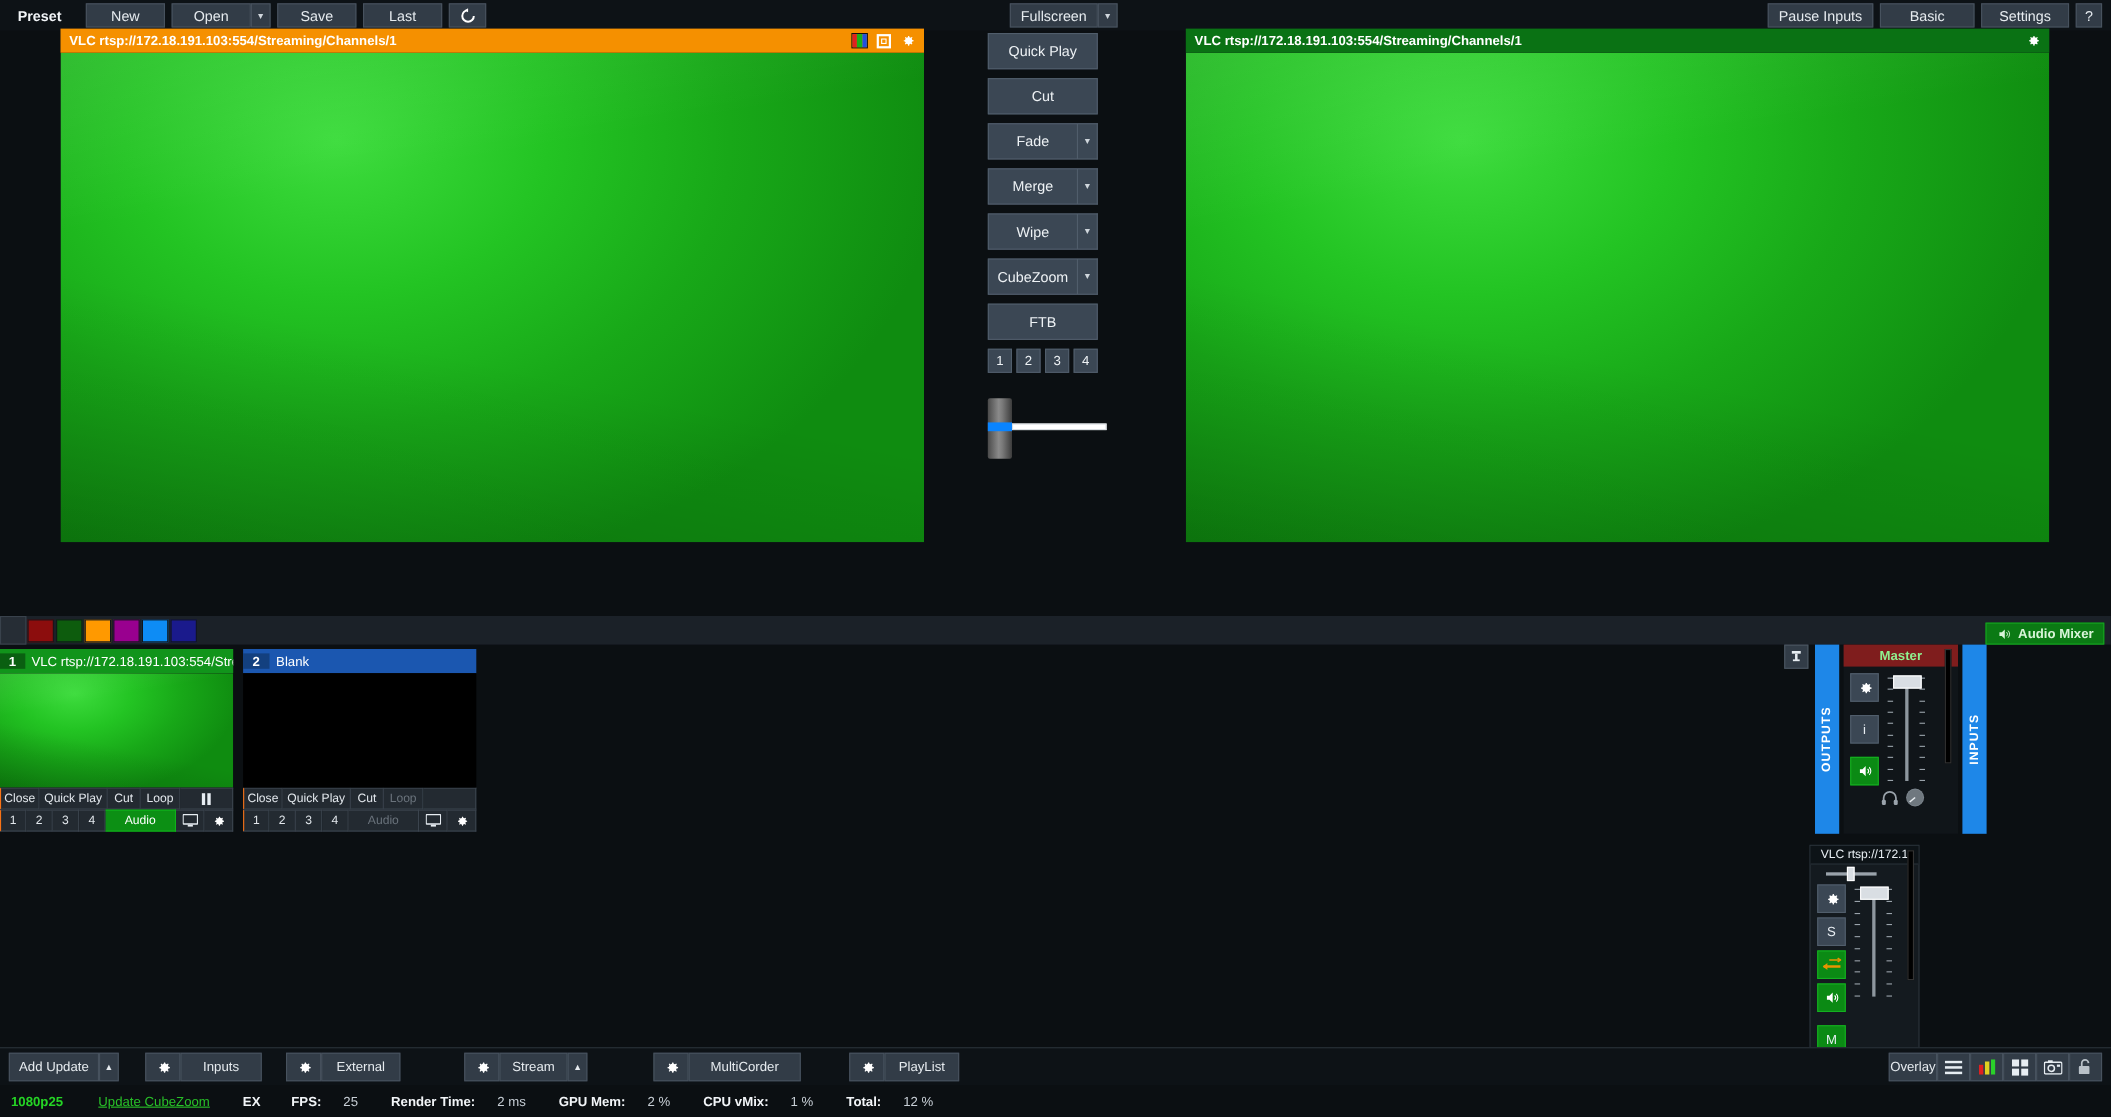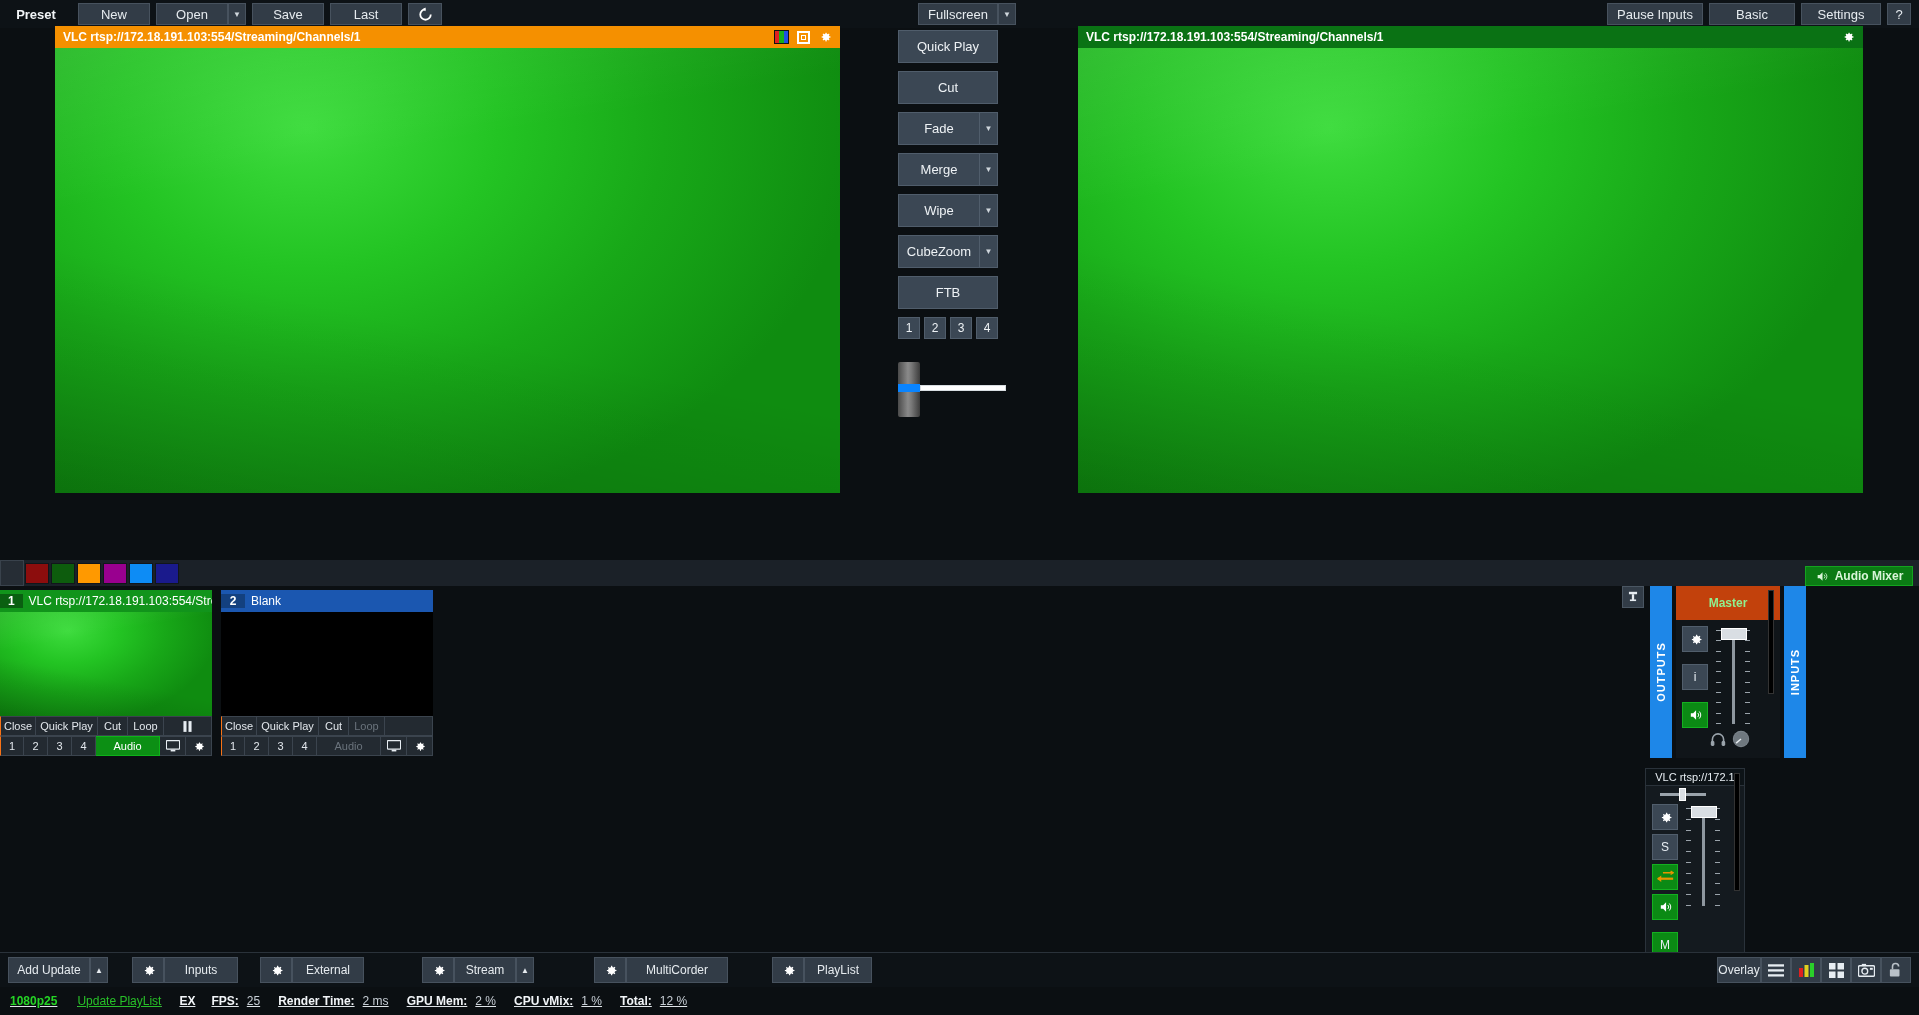--- a/index.html
+++ b/index.html
@@ -163,21 +163,21 @@
   .vstrip {
     position:absolute; width:22px; background:#1e87e8;
     color:#fff; font-size:11px; font-weight:bold; letter-spacing:1px;
     display:flex; align-items:center; justify-content:center;
   }
   .vstrip span { transform:rotate(-90deg); white-space:nowrap; }
   #outputs-strip { left:28px; top:2px; height:172px; }
   #inputs-strip { left:162px; top:2px; height:172px; }
   #master-col { position:absolute; left:54px; top:2px; width:104px; height:172px; background:#101519; }
   #master-head {
-    height:34px; background:#c2410c; color:#8ff08f; font-size:12px; font-weight:bold;
+    height:20px; background:#7f1d1d; color:#8ff08f; font-size:12px; font-weight:bold;
     display:flex;align-items:center;justify-content:center;
   }
   .mx-btn {
     width:26px; height:26px; background:#3b4754; border:1px solid #515e6c;
     display:flex;align-items:center;justify-content:center; color:#e8eef3; font-size:12px;
   }
   .mx-btn.green { background:#0b8a14; border-color:#14b020; }
   .fader-track {
     position:relative; width:34px; height:100px;
   }
@@ -218,21 +218,21 @@
   .gear-btn { width:32px; }
   #bb-left { display:flex; align-items:center; padding-left:8px; gap:0; }
   #bb-right { position:absolute; right:8px; display:flex; align-items:center; gap:0; }
   .grp { display:flex; margin-right:22px; }
   .grp.tight { margin-right:0; }
 
   
   #statusbar {
     position:absolute; left:0; bottom:0; width:1919px; height:28px;
     background:#0b0f12; display:flex; align-items:center;
-    font-size:12px; padding-left:10px; gap:4px;text-decoration:underline;
+    font-size:12px; padding-left:10px; gap:16px;
   }
   #statusbar .res { color:#25d425; font-weight:bold; margin-right:16px; }
   #statusbar .upd { color:#28c028; text-decoration:underline; margin-right:14px; }
   #statusbar .k { color:#f2f5f8; font-weight:bold; margin-right:4px; }
   #statusbar .v { color:#c8cfd6; margin-right:14px; }
   #statusbar .ex { color:#f2f5f8; font-weight:bold; margin-right:12px; }
 
   svg { display:block; }
 </style>
 </head>
@@ -666,21 +666,21 @@
         <svg width="14" height="16" viewBox="0 0 16 18">
           <path d="M4 8V5.2A3.4 3.4 0 0 1 11 5" fill="none" stroke="#b9c1c8" stroke-width="1.8"></path>
           <rect x="1" y="8" width="11" height="8.4" rx="1" fill="#b9c1c8"></rect>
         </svg>
       </div>
     </div>
   </div>
 
   <div id="statusbar">
     <span class="res">1080p25</span>
-    <span class="upd">Update PlayList</span>
+    <span class="upd">Update CubeZoom</span>
     <span class="ex">EX</span>
     <span class="k">FPS:</span>
     <span class="v">25</span>
     <span class="k">Render Time:</span>
     <span class="v">2 ms</span>
     <span class="k">GPU Mem:</span>
     <span class="v">2 %</span>
     <span class="k">CPU vMix:</span>
     <span class="v">1 %</span>
     <span class="k">Total:</span>

